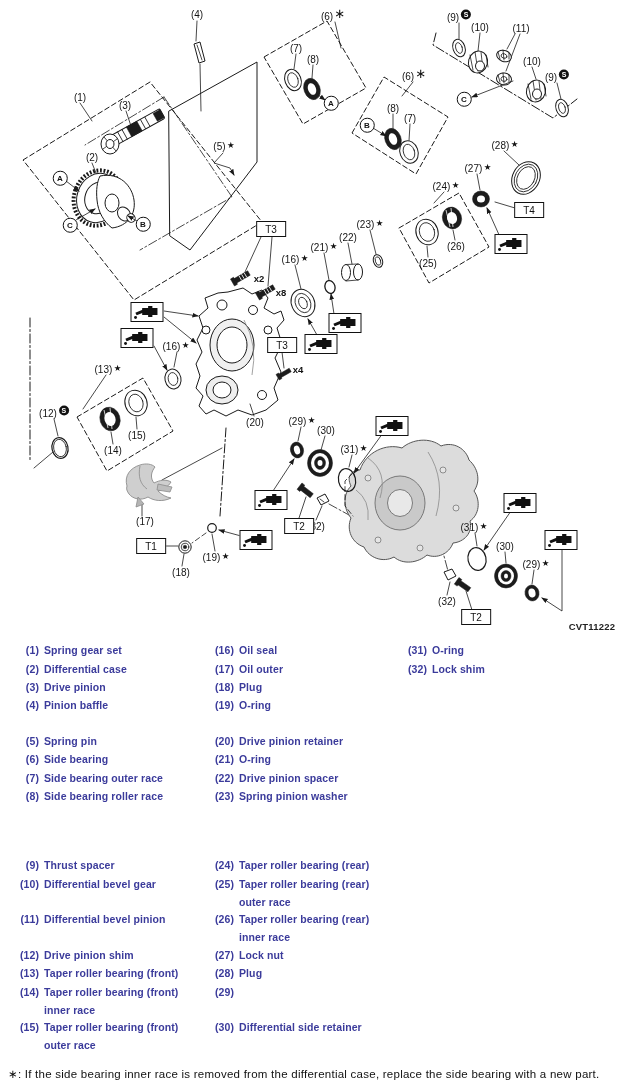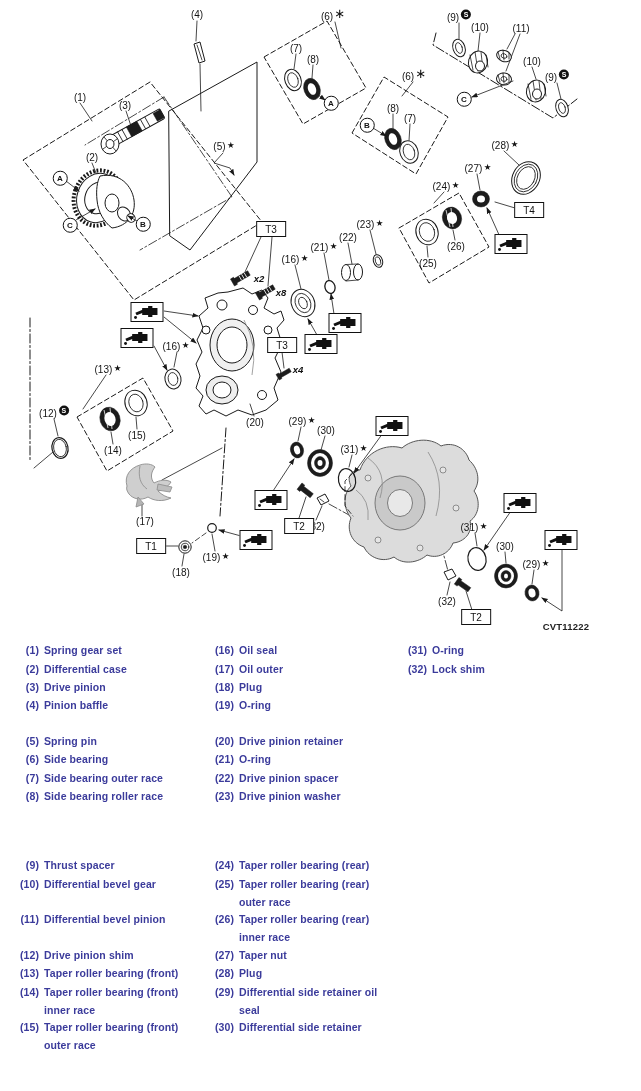--- a/index.html
+++ b/index.html
@@ -18,25 +18,25 @@
   .whl{stroke:#fff;stroke-width:0.8;fill:none;}
   .gr{fill:#cfcfcf;stroke:#8c8c8c;stroke-width:0.9;}
   .gr2{fill:#dcdcdc;stroke:#555;stroke-width:1;}
   .rib{fill:none;stroke:#8a8a8a;stroke-width:0.8;}
   .arw{marker-end:url(#ah);}
   
   .dlabel{position:absolute;transform:translate(-50%,-50%);font-size:10px;color:#141414;white-space:nowrap;display:flex;align-items:center;}
   .star{font-size:8.5px;margin-left:1.5px;position:relative;top:-2px;color:#111;}
   .ast{font-size:13px;margin-left:1px;position:relative;top:-3px;color:#111;}
   .sbadge{width:10px;height:10px;border-radius:50%;background:#111;color:#fff;font-size:7px;font-weight:bold;display:inline-flex;align-items:center;justify-content:center;margin-left:2px;position:relative;top:-3px;}
-  .qty{position:absolute;transform:translate(-50%,-50%);font-size:9.5px;font-weight:bold;color:#111;white-space:nowrap;font-style:italic;}
+  .qty{position:absolute;transform:translate(-50%,-50%);font-size:9.5px;font-weight:bold;color:#111;white-space:nowrap;}
   .tbox{position:absolute;transform:translate(-50%,-50%);border:1.4px solid #111;background:#fff;font-size:10px;color:#111;padding:1.5px 8px;line-height:11px;white-space:nowrap;}
   .lbadge{position:absolute;transform:translate(-50%,-50%);width:12.5px;height:12.5px;border:1.2px solid #111;border-radius:50%;background:#fff;font-size:8px;font-weight:bold;color:#111;display:flex;align-items:center;justify-content:center;}
   .abox{position:absolute;transform:translate(-50%,-50%);width:33px;height:20px;border:1.7px solid #111;background:#fff;display:flex;align-items:center;justify-content:center;box-sizing:border-box;}
-  .figcode{position:absolute;transform:translate(-50%,-50%);left:566px;top:626px;font-size:9.5px;font-weight:bold;color:#222;letter-spacing:.2px;}
+  .figcode{position:absolute;transform:translate(-50%,-50%);left:592px;top:626px;font-size:9.5px;font-weight:bold;color:#222;letter-spacing:.2px;}
   
   .legend{position:absolute;left:0;top:0;width:641px;height:1091px;}
   .lg-entry{position:absolute;display:flex;color:#3b3b9b;font-size:10.5px;font-weight:bold;line-height:18.4px;white-space:nowrap;letter-spacing:.1px;}
   .lg-num{width:27px;text-align:right;margin-right:5px;flex:none;}
   .footnote{position:absolute;left:8px;top:1067px;font-size:11.5px;color:#111;letter-spacing:.25px;white-space:nowrap;}
 </style>
 </head>
 <body>
 
 <div class="page">
@@ -686,21 +686,21 @@
       </div>
       <div class="lg-entry" style="left: 207px; top: 769px;">
         <span class="lg-num">(22)</span>
         <span class="lg-text">
           <div>Drive pinion spacer</div>
         </span>
       </div>
       <div class="lg-entry" style="left: 207px; top: 787px;">
         <span class="lg-num">(23)</span>
         <span class="lg-text">
-          <div>Drive pinion washer</div>
+          <div>Spring pinion washer</div>
         </span>
       </div>
       <div class="lg-entry" style="left: 207px; top: 856px;">
         <span class="lg-num">(24)</span>
         <span class="lg-text">
           <div>Taper roller bearing (rear)</div>
         </span>
       </div>
       <div class="lg-entry" style="left: 207px; top: 875px;">
         <span class="lg-num">(25)</span>
@@ -712,35 +712,31 @@
       <div class="lg-entry" style="left: 207px; top: 910px;">
         <span class="lg-num">(26)</span>
         <span class="lg-text">
           <div>Taper roller bearing (rear)</div>
           <div>inner race</div>
         </span>
       </div>
       <div class="lg-entry" style="left: 207px; top: 946px;">
         <span class="lg-num">(27)</span>
         <span class="lg-text">
-          <div>Taper nut</div>
+          <div>Lock nut</div>
         </span>
       </div>
       <div class="lg-entry" style="left: 207px; top: 964px;">
         <span class="lg-num">(28)</span>
         <span class="lg-text">
           <div>Plug</div>
         </span>
       </div>
       <div class="lg-entry" style="left: 207px; top: 983px;">
         <span class="lg-num">(29)</span>
-        <span class="lg-text">
-          <div>Differential side retainer oil</div>
-          <div>seal</div>
-        </span>
       </div>
       <div class="lg-entry" style="left: 207px; top: 1018px;">
         <span class="lg-num">(30)</span>
         <span class="lg-text">
           <div>Differential side retainer</div>
         </span>
       </div>
       <div class="lg-entry" style="left: 400px; top: 641px;">
         <span class="lg-num">(31)</span>
         <span class="lg-text">
@@ -748,13 +744,14 @@
         </span>
       </div>
       <div class="lg-entry" style="left: 400px; top: 660px;">
         <span class="lg-num">(32)</span>
         <span class="lg-text">
           <div>Lock shim</div>
         </span>
       </div>
     </div>
 
+  <div class="footnote">∗: If the side bearing inner race is removed from the differential case, replace the side bearing with a new part.</div>
 </div>
 
 </body></html>

